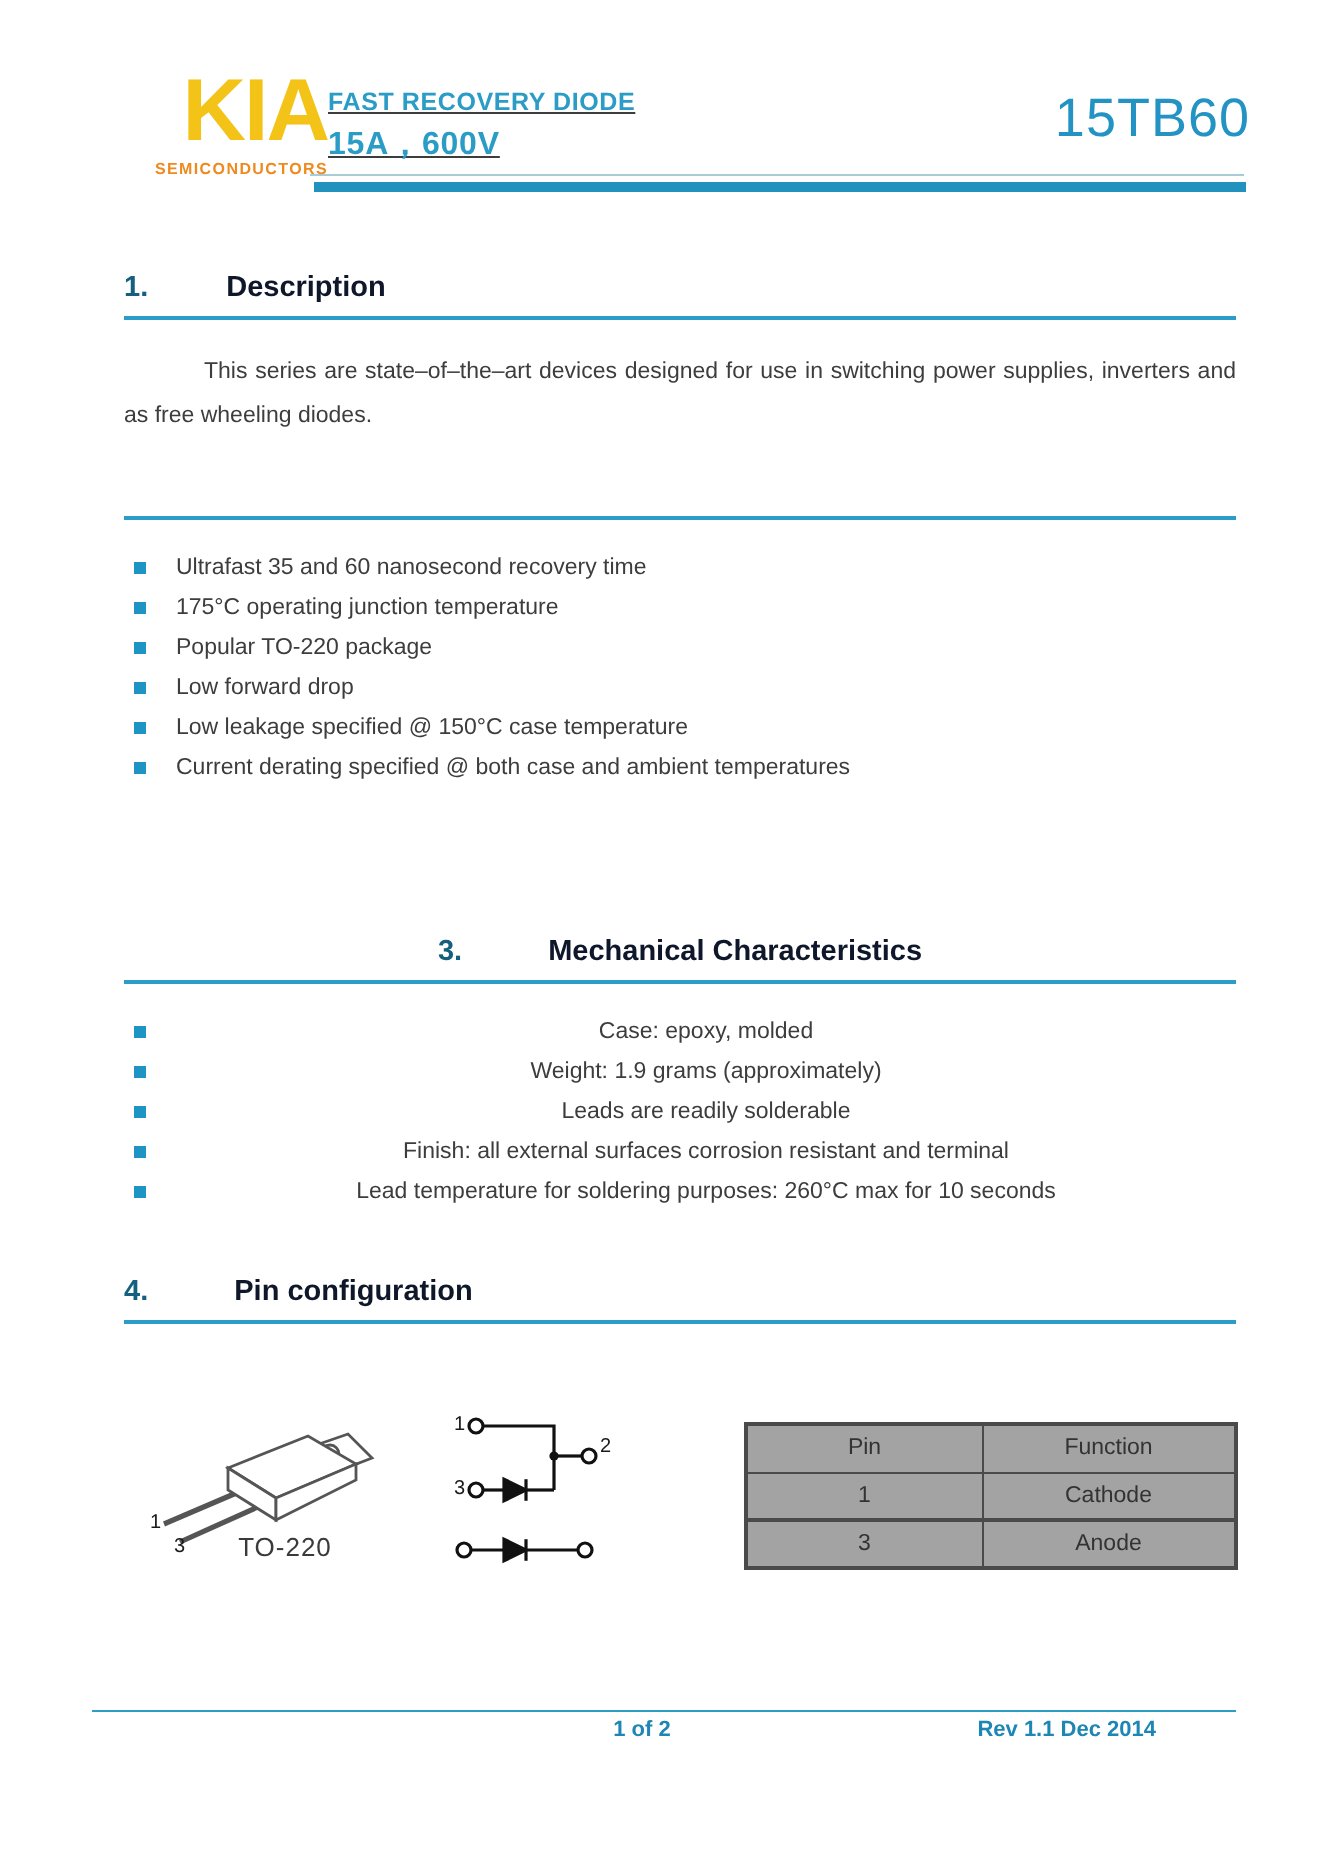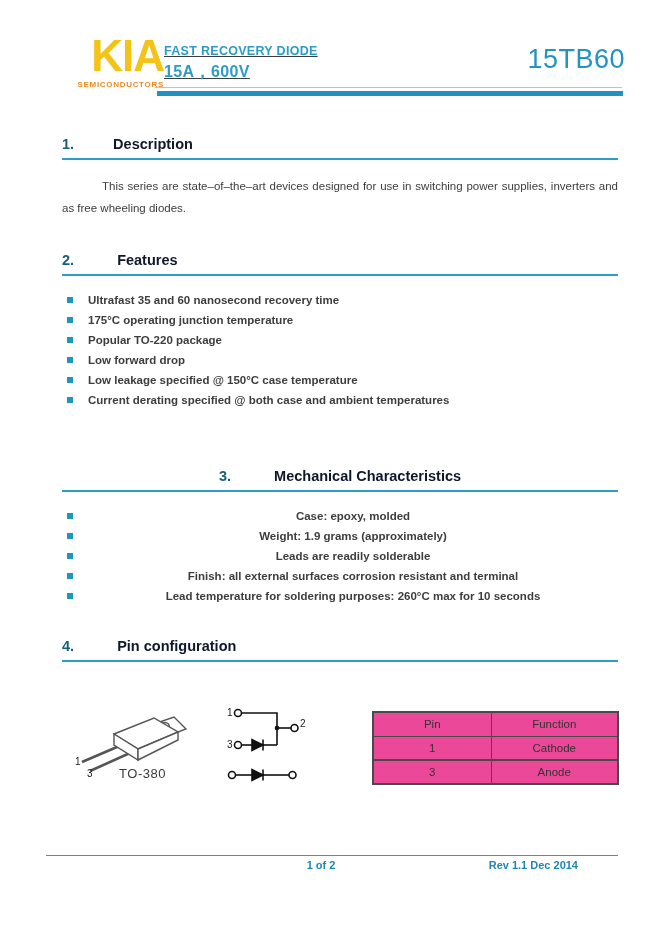--- a/index.html
+++ b/index.html
@@ -35,39 +35,39 @@
   .sec-num   { color:#14607e; margin-right:3px; }
   .sec-title { color:#0f172a;margin-left:36px; }
   .sec-rule  { margin-top:6px; height:2px; background:#2b9dc6; }
 
   .desc-body {
     margin-top:15px; font-size:11.5px; line-height:22px;
     text-align:justify; text-indent:40px; color:#3d3d3d;
   }
 
   .bullets { margin-top:14px; list-style:none; }
-  .bullets li { position:relative; padding-left:26px; height:20px; line-height:20px; font-size:11.5px; color:#3d3d3d;font-weight:bold; }
+  .bullets li { position:relative; padding-left:26px; height:20px; line-height:20px; font-size:11.5px; color:#3d3d3d; }
   .bullets .sq { position:absolute; left:5px; top:7px; width:6px; height:6px; background:#1d94c4; }
 
   
   .pkg-svg { position:absolute; left:62px; top:698px; }
   .pkg-caption { position:absolute; left:100px; top:766px; width:85px; text-align:center; font-size:13px; color:#3a3a3a; letter-spacing:0.5px; }
   .pin-label { position:absolute; font-size:10px; color:#1a1a1a; line-height:12px; }
   .pkg-pin1 { left:75px;  top:756px; }
   .pkg-pin3 { left:87px;  top:768px; }
 
   .schematic-svg { position:absolute; left:225px; top:704px; }
   .sch-pin1 { left:227px; top:707px; }
   .sch-pin2 { left:300px; top:718px; }
   .sch-pin3 { left:227px; top:739px; }
 
   .pin-table { position:absolute; left:372px; top:711px; width:247px; border-collapse:collapse; border:2px solid #4a4a4a; table-layout:fixed; }
   .pin-table th, .pin-table td {
     border:1px solid #4a4a4a; height:24px; text-align:center; vertical-align:middle;
-    font-size:11.5px; font-weight:400; color:#333333; background:#ec4899;
+    font-size:11.5px; font-weight:400; color:#333333; background:#a3a3a3;
   }
   .pin-table .col-pin { width:118px; }
   .pin-table tr.heavy td { border-bottom:2px solid #4a4a4a; }
 
   
   .footer-rule { position:absolute; left:46px; right:44px; top:855px; height:1px; background:#2b9dc6; }
   .footer-page { position:absolute; left:281px; top:859px; width:80px; text-align:center; font-size:11px; font-weight:700; color:#1e86b4; }
   .footer-rev  { position:absolute; right:84px; top:859px; font-size:11px; font-weight:700; color:#1e86b4; }
 
   svg { display:block; }
@@ -94,23 +94,20 @@
 
   <div class="section sec-desc">
     <div class="sec-head">
       <span class="sec-num">1.</span><span class="sec-title">Description</span>
     </div>
     <div class="sec-rule"></div>
     <p class="desc-body">This series are state–of–the–art devices designed for use in switching power supplies, inverters and as free wheeling diodes.</p>
   </div>
 
   <div class="section sec-feat">
-    <div class="sec-head">
-      <span class="sec-num">2.</span> <span class="sec-title">Features</span>
-    </div>
     <div class="sec-rule"></div>
     <ul class="bullets">
       <li><span class="sq"></span><span>Ultrafast 35 and 60 nanosecond recovery time</span></li>
       <li><span class="sq"></span><span>175°C operating junction temperature</span></li>
       <li><span class="sq"></span><span>Popular TO-220 package</span></li>
       <li><span class="sq"></span><span>Low forward drop</span></li>
       <li><span class="sq"></span><span>Low leakage specified @ 150°C case temperature</span></li>
       <li><span class="sq"></span><span>Current derating specified @ both case and ambient temperatures</span></li>
     </ul>
   </div>
@@ -145,21 +142,21 @@
       <line x1="20" y1="64" x2="62" y2="46" stroke-width="2.6"></line>
       <line x1="28" y1="73" x2="68" y2="55" stroke-width="2.6"></line>
 
       <polygon points="52,36 92,20 116,34 76,51"></polygon>
       <polygon points="52,36 76,51 76,62 52,47"></polygon>
       <polygon points="76,51 116,34 116,42 76,62"></polygon>
     </g>
   </svg>
   <span class="pin-label pkg-pin1">1</span>
   <span class="pin-label pkg-pin3">3</span>
-  <div class="pkg-caption">TO-380</div>
+  <div class="pkg-caption">TO-220</div>
 
   <svg class="schematic-svg" width="85" height="80" viewBox="0 0 85 80">
     <g stroke="#111111" stroke-width="1.6" fill="none">
       <circle cx="13" cy="9" r="3.5" fill="#ffffff"></circle>
       <path d="M16.5 9 H52 V41"></path>
       <line x1="52" y1="24" x2="66" y2="24"></line>
       <circle cx="69.5" cy="24" r="3.5" fill="#ffffff"></circle>
       <circle cx="13" cy="41" r="3.5" fill="#ffffff"></circle>
       <line x1="16.5" y1="41" x2="27" y2="41"></line>
       <polygon points="27,35.6 27,46.4 38,41" fill="#111111"></polygon>

